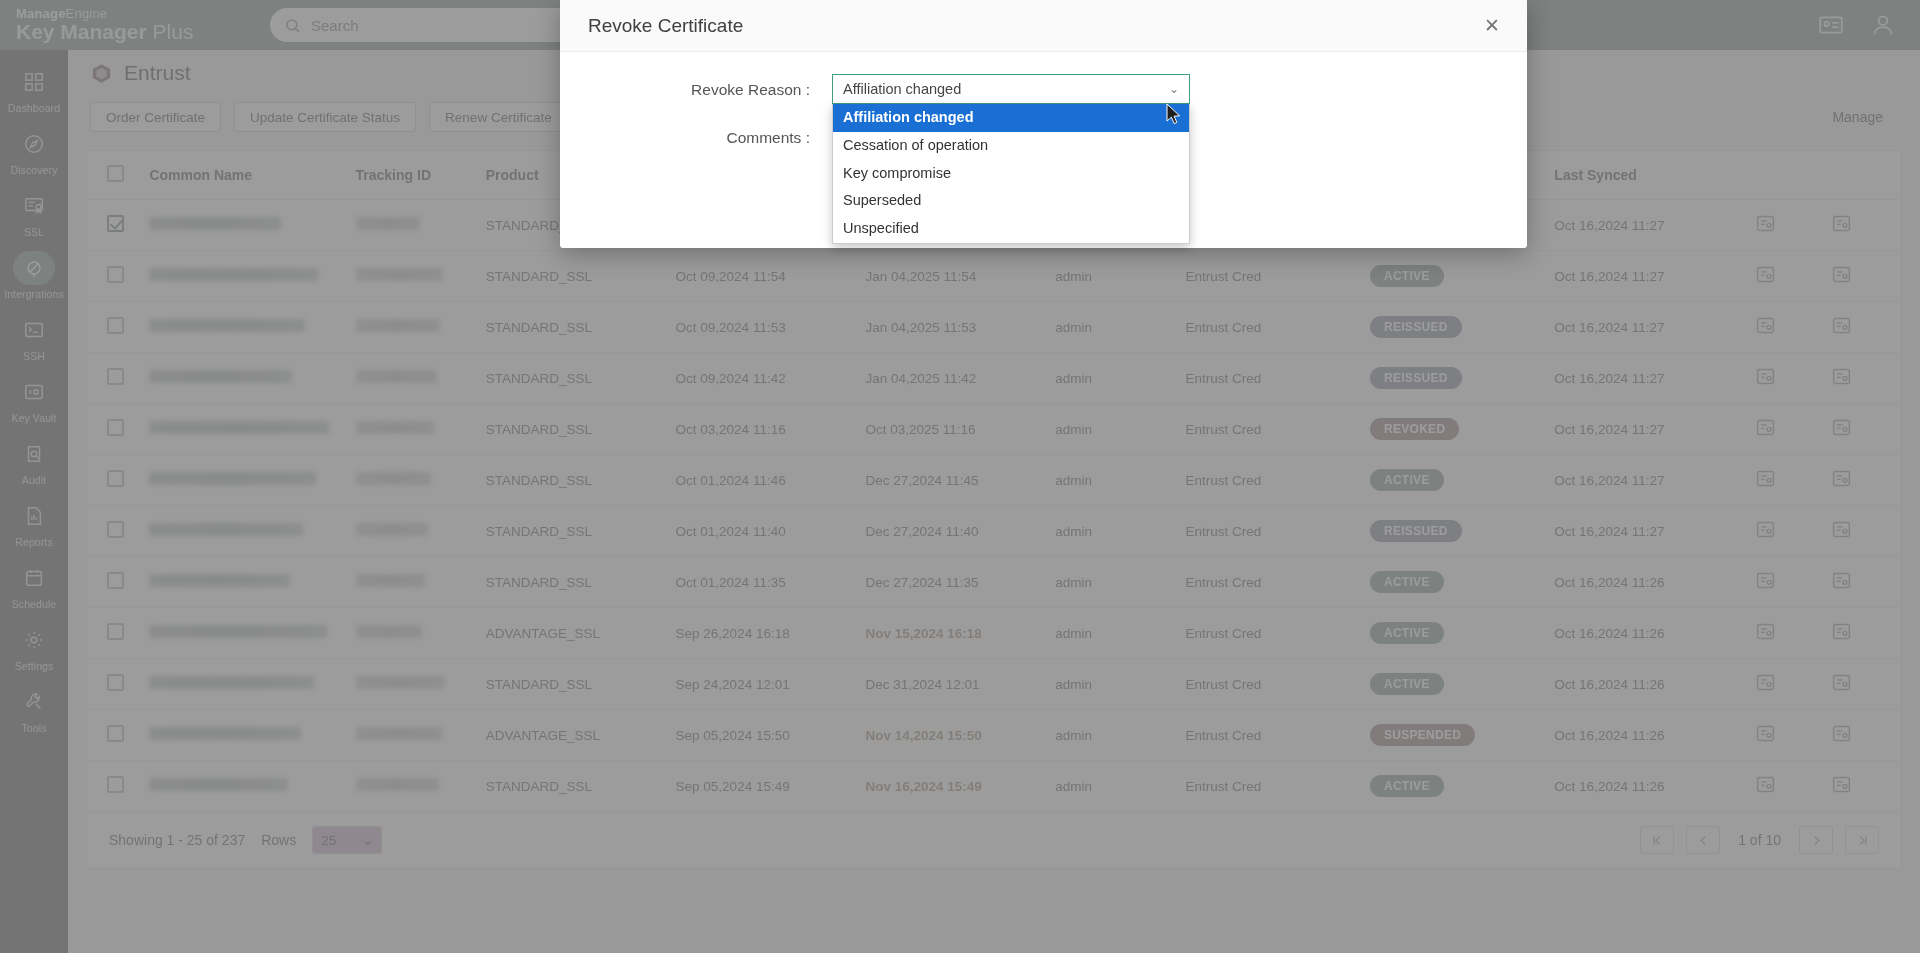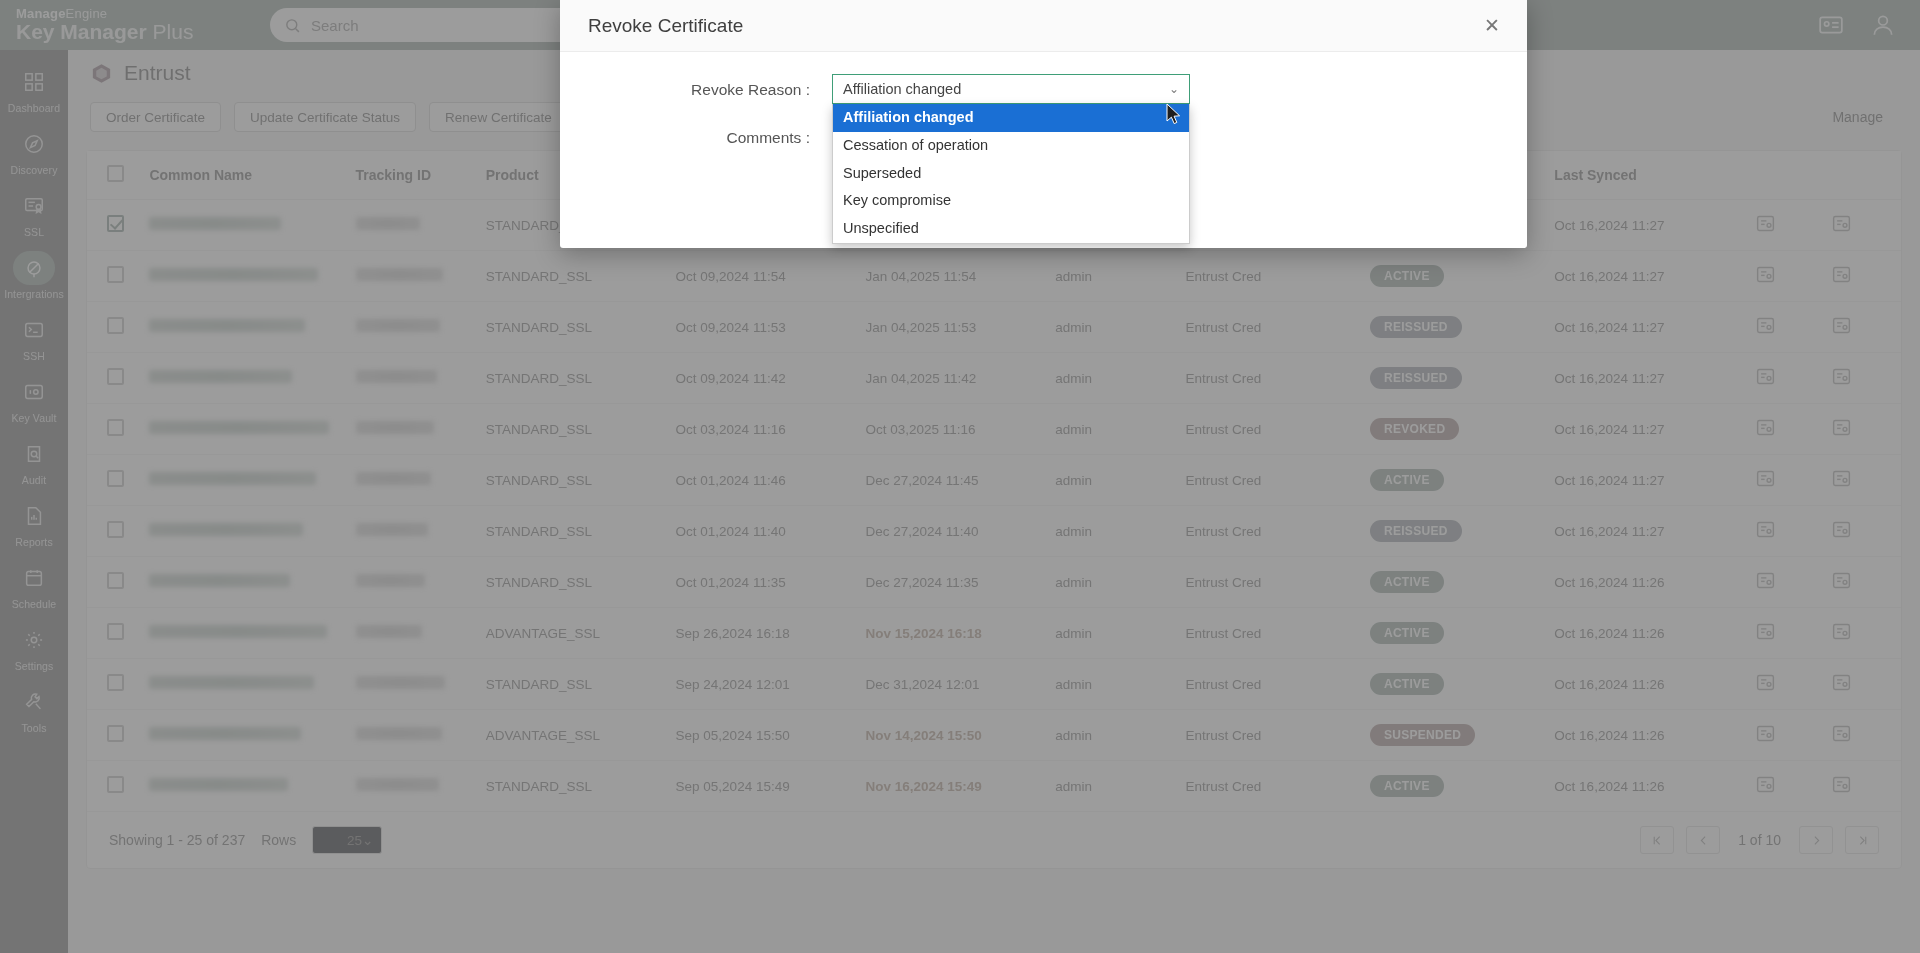--- a/index.html
+++ b/index.html
@@ -135,22 +135,22 @@
   .date-warn { color: #d98a4a; font-weight: bold; }
 
   .actico { width: 21px; height: 21px; opacity: .8; }
 
   
   .tfoot {
     display: flex; align-items: center; padding: 14px 22px;
     font-size: 14px; color: #6a6a6a; gap: 16px;
   }
   .rows-sel {
-    width: 70px; height: 28px; border: 1px solid #d6d6d6; background: #0f172a; border-radius: 3px;
-    display: flex; align-items: center; justify-content: flex-end; padding: 0 8px;
+    width: 70px; height: 28px; border: 1px solid #d6d6d6; background: #f0abfc; border-radius: 3px;
+    display: flex; align-items: center; justify-content: space-between; padding: 0 8px;
     font-size: 13.5px; color: #6a6a6a; cursor: pointer;
   }
   .pager { margin-left: auto; display: flex; align-items: center; gap: 12px; }
   .pbtn {
     width: 34px; height: 28px; border: 1px solid #dcdcdc; background: #fff; border-radius: 3px;
     display: flex; align-items: center; justify-content: center; color: #9a9a9a; font-size: 13px;
     cursor: pointer;
   }
   .pinfo { font-size: 14px; color: #6a6a6a; padding: 0 6px; }
 
@@ -745,22 +745,22 @@
     <div class="frow">
       <div class="flabel">Revoke Reason :</div>
       <div class="select-shell">
         <div class="select-box">
           <span>Affiliation changed</span>
           <span class="caret">⌄</span>
         </div>
         <div class="select-list" id="optlist">
             <div class="opt sel">Affiliation changed</div>
             <div class="opt">Cessation of operation</div>
+            <div class="opt">Key compromise</div>
             <div class="opt">Superseded</div>
-            <div class="opt">Key compromise</div>
             <div class="opt">Unspecified</div>
           </div>
       </div>
     </div>
 
     <div class="frow">
       <div class="flabel">Comments :</div>
       <div class="comments-area"></div>
     </div>
 

